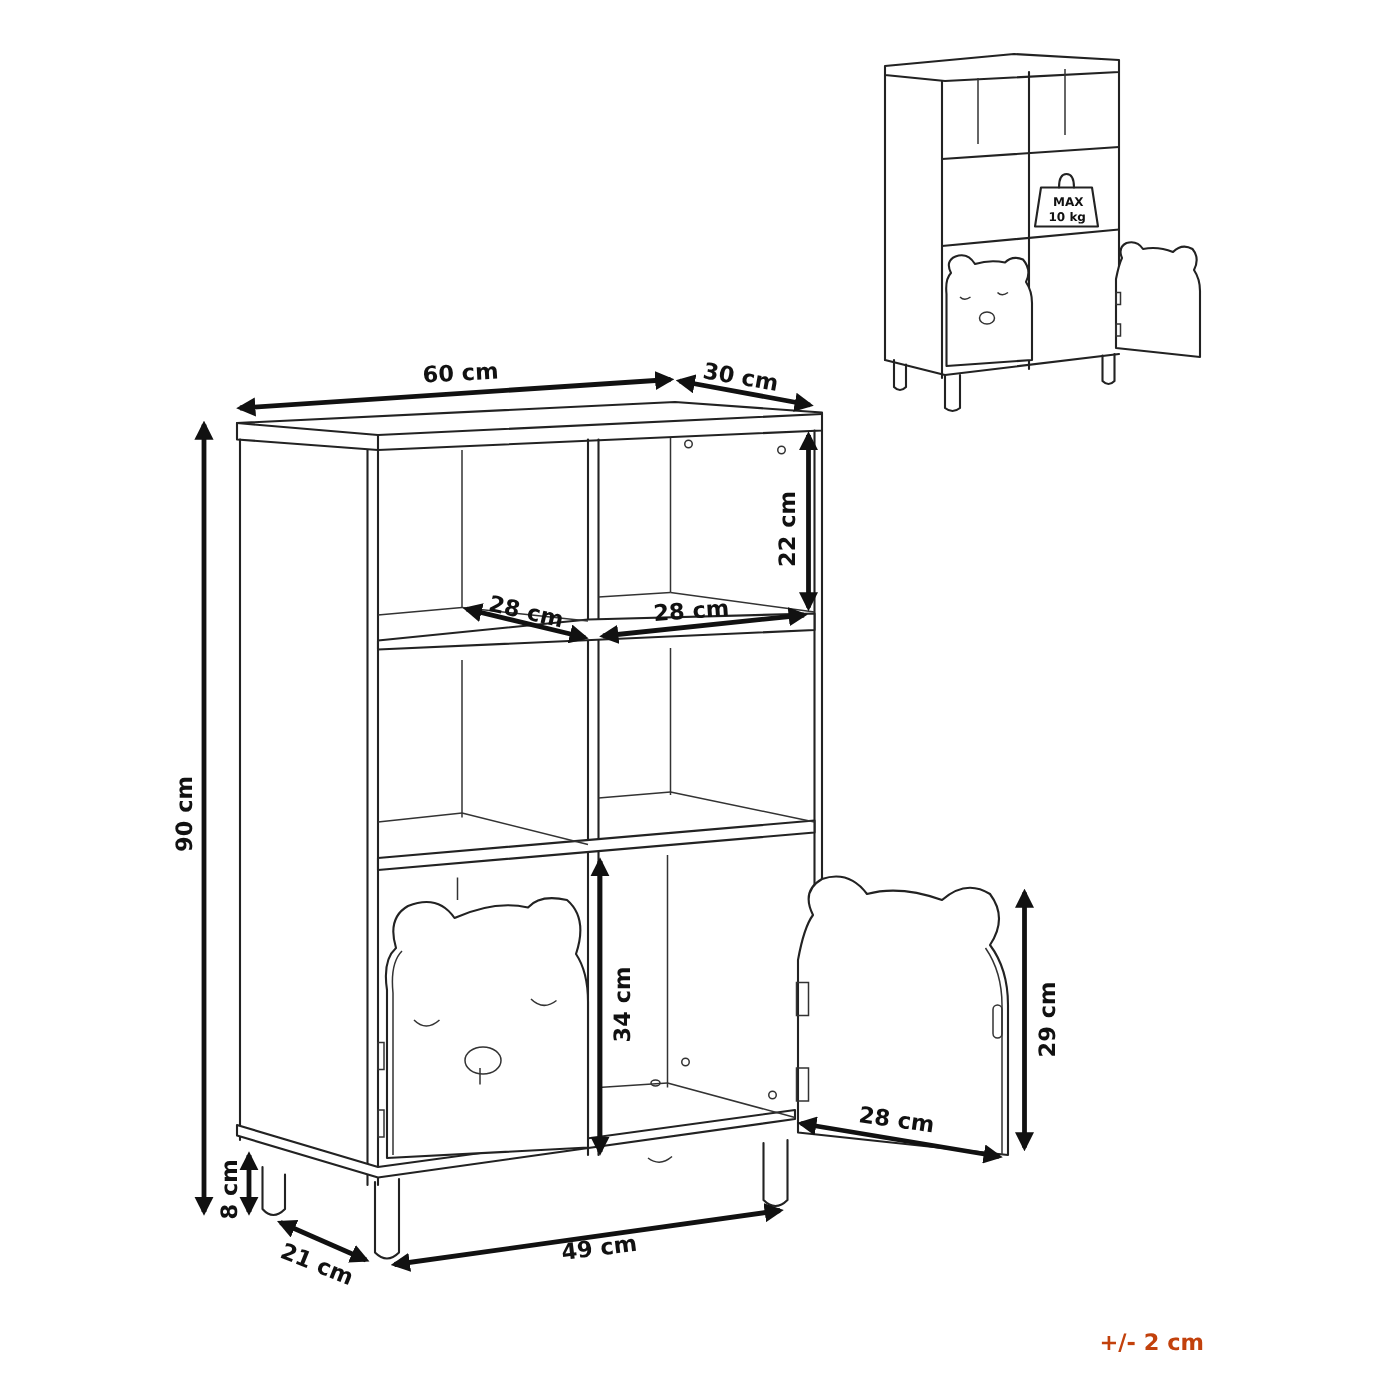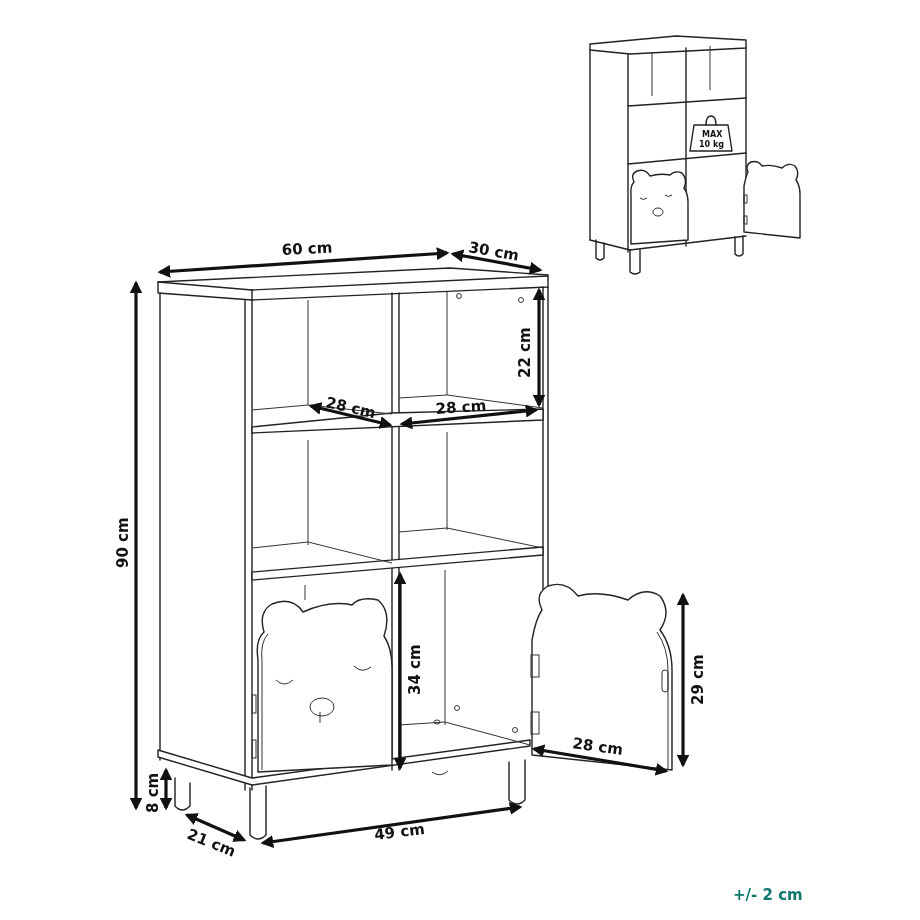--- a/index.html
+++ b/index.html
@@ -4,21 +4,21 @@
 <style>
   html, body { margin: 0; padding: 0; background: #ffffff; }
   body { width: 920px; height: 920px; position: relative; overflow: hidden; font-family: "DejaVu Sans", sans-serif; }
   svg { position: absolute; left: 0; top: 0; }
   .ln { stroke: #222; stroke-width: 1.4; fill: none; stroke-linejoin: round; stroke-linecap: round; }
   .lnw { stroke: #222; stroke-width: 1.4; fill: #fff; stroke-linejoin: round; }
   .thin { stroke: #333; stroke-width: 1; fill: none; }
   .dim { stroke: #111; stroke-width: 3.2; fill: none; }
   .lbl { font-family: "DejaVu Sans", sans-serif; font-weight: bold; font-size: 15px; fill: #111; }
   .lbl-sm { font-family: "DejaVu Sans", sans-serif; font-weight: bold; font-size: 8px; fill: #111; }
-  .tol { position: absolute; left: 733px; top: 886px; font-family: "DejaVu Sans", sans-serif; font-weight: bold; font-size: 15px; color: #0f766e; }
+  .tol { position: absolute; left: 733px; top: 886px; font-family: "DejaVu Sans", sans-serif; font-weight: bold; font-size: 15px; color: #c2410c; }
 </style>
 </head>
 <body>
 
 <svg width="920" height="920" viewBox="0 0 920 920">
   <defs>
     <marker id="ah" viewBox="0 0 10 10" refX="8" refY="5" markerWidth="4" markerHeight="4" orient="auto-start-reverse">
       <path d="M0,0 L10,5 L0,10 z" fill="#111"></path>
     </marker>
   </defs>

